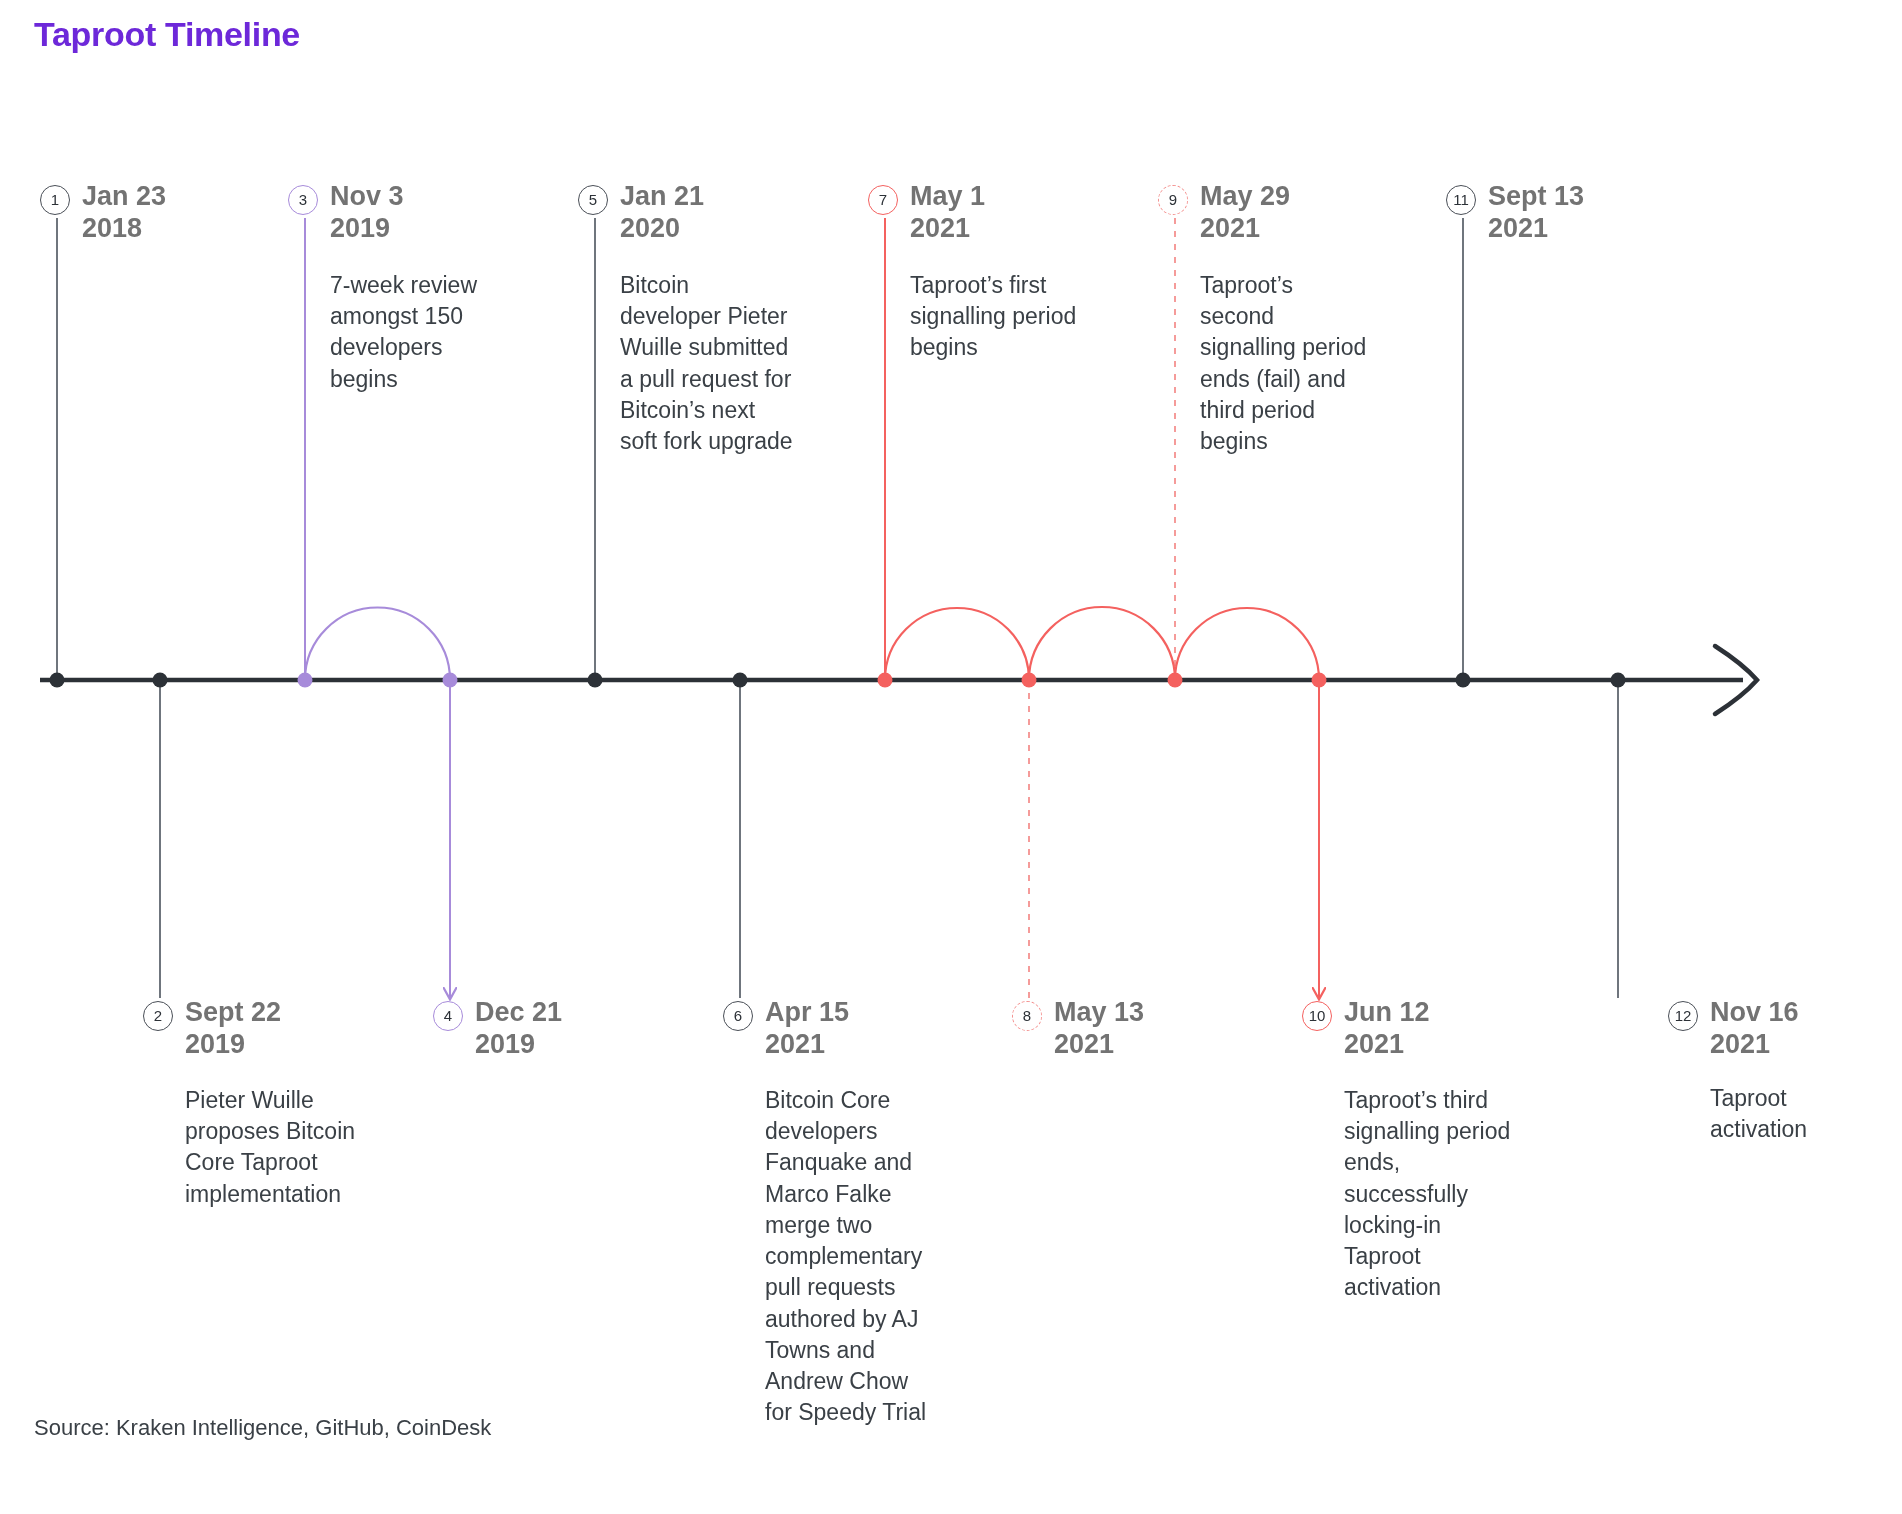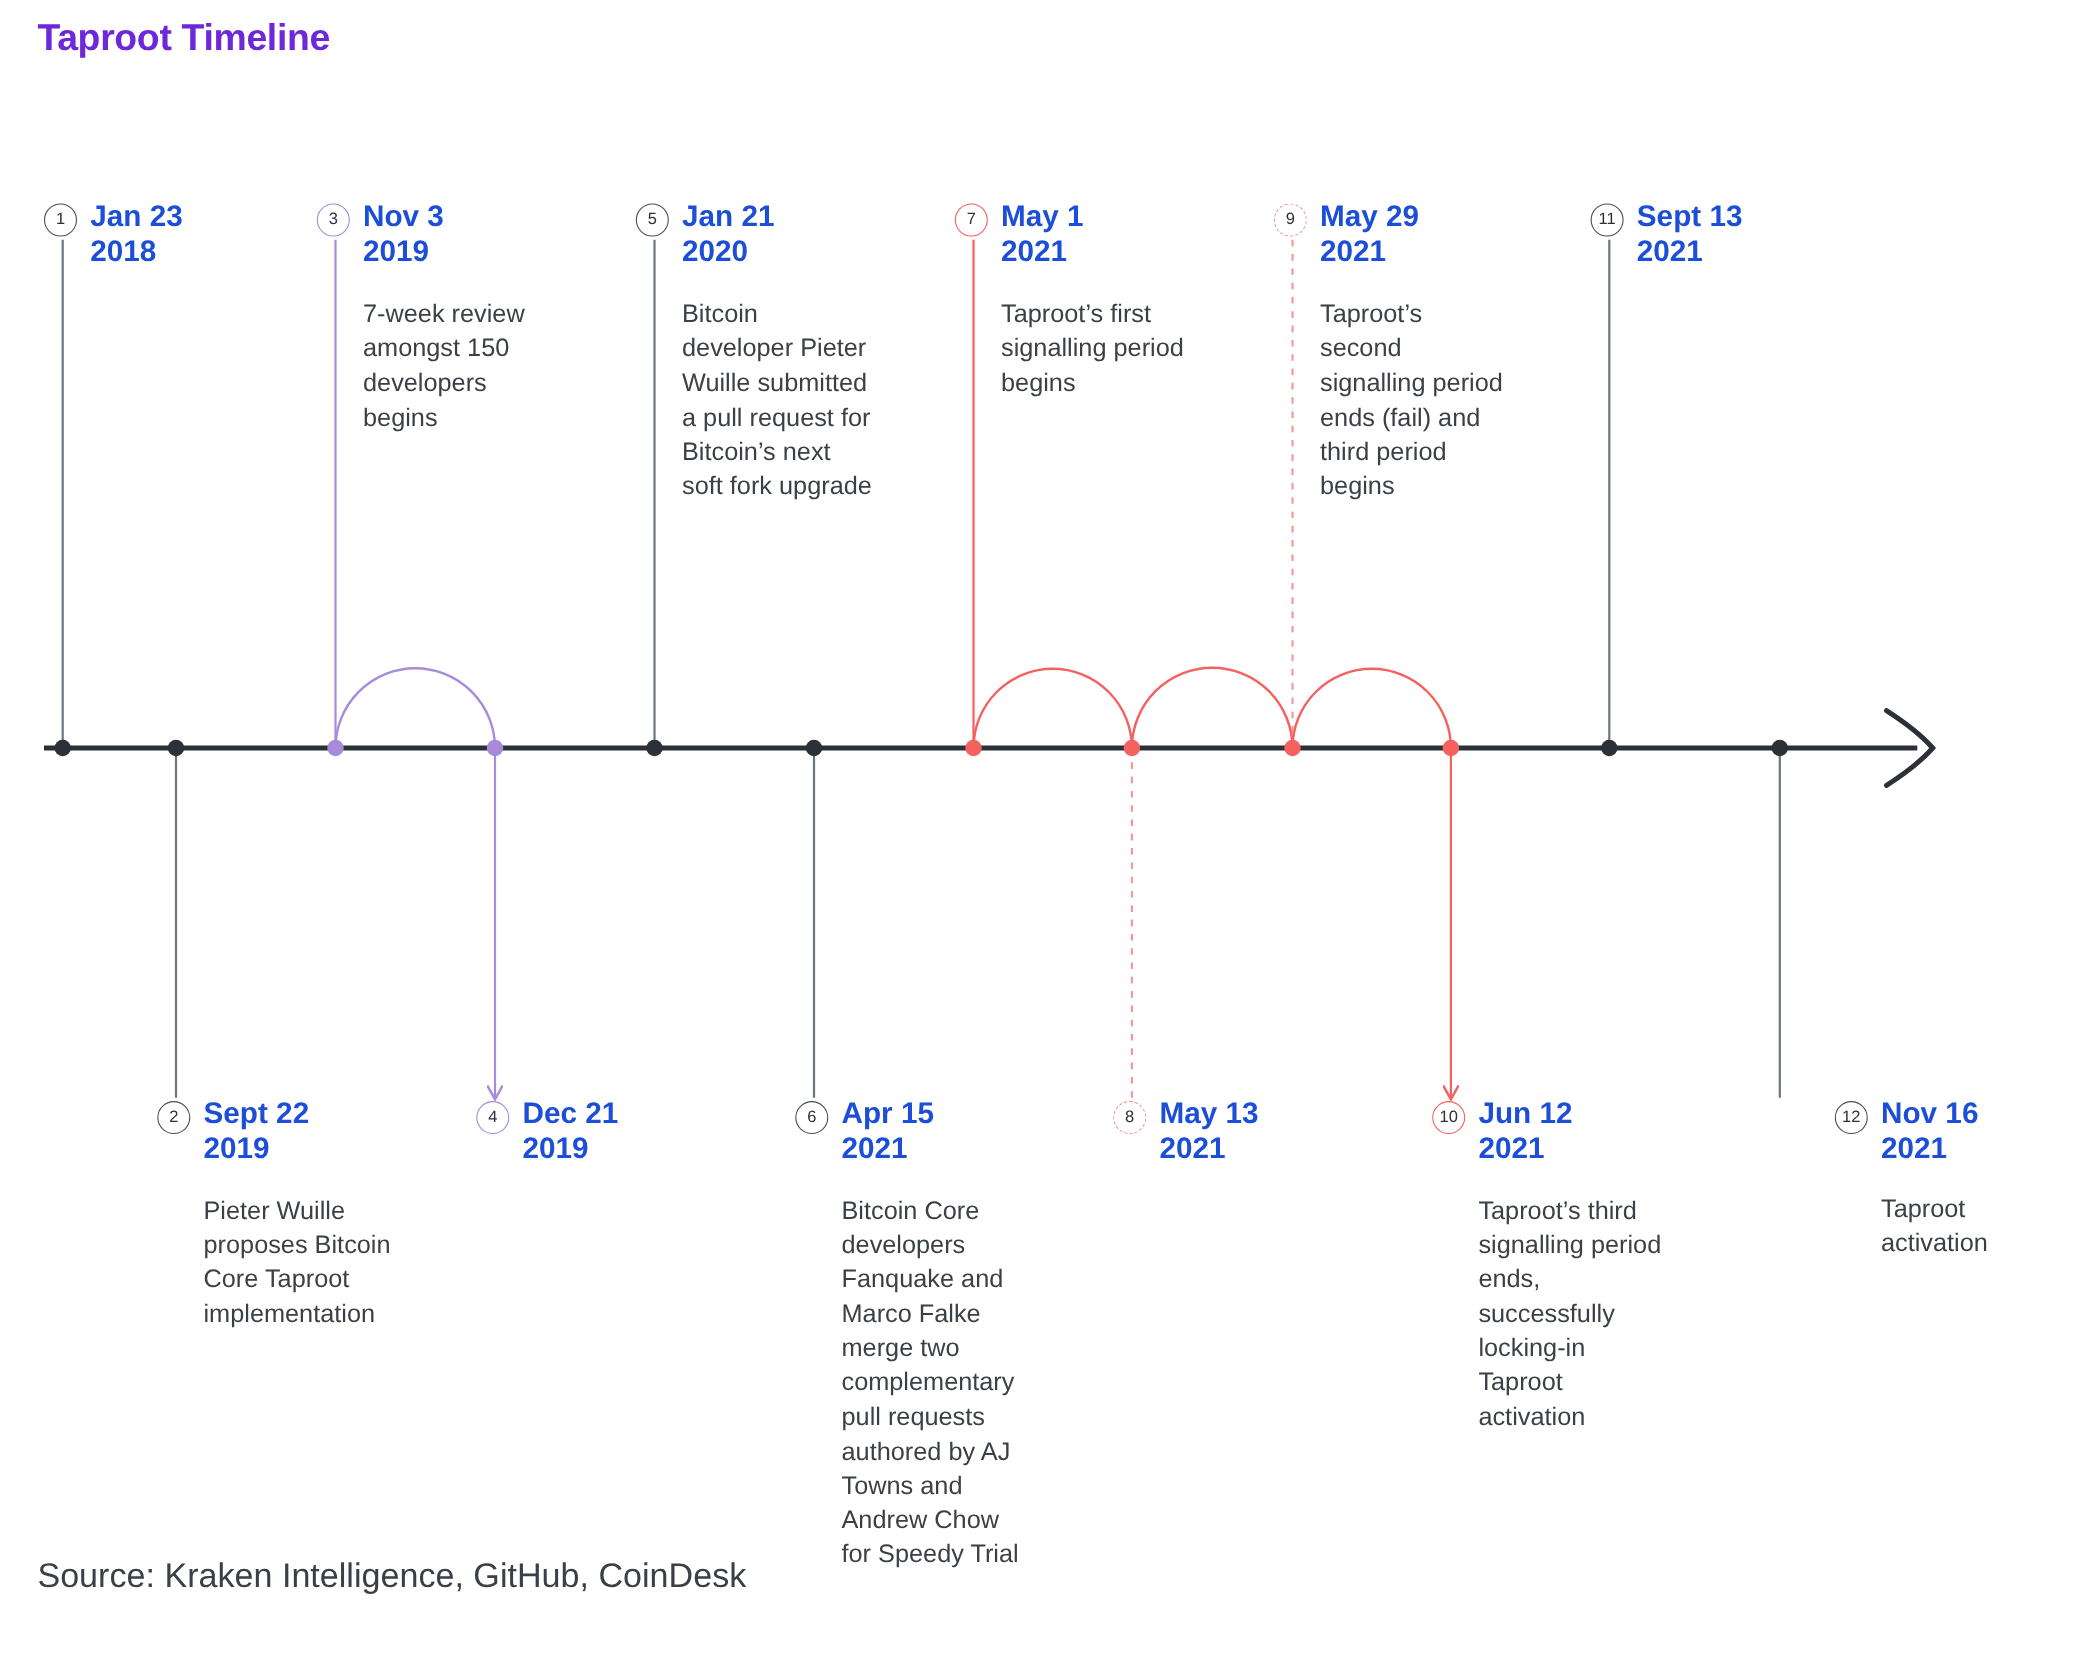--- a/index.html
+++ b/index.html
@@ -26,21 +26,21 @@
     letter-spacing: -0.3px;
     color: #6d28d9;
     white-space: nowrap;
   }
 
   
   #source-note {
     position: absolute;
     left: 34px;
     top: 1415px;
-    font-size: 31px;
+    font-size: 22px;
     color: #3a4046;
     white-space: nowrap;
   }
 
   
   #timeline-svg {
     position: absolute;
     left: 0;
     top: 0;
     width: 1902px;
@@ -78,21 +78,21 @@
     border-style: dashed;
     color: #2c3137;
   }
   .date-wrap {
     margin-left: 12px;
   }
   .date-line {
     font-size: 27px;
     font-weight: bold;
     line-height: 1.18;
-    color: #1d4ed8;
+    color: #737373;
     white-space: nowrap;
   }
   .desc {
     margin-top: 25px;
     margin-left: 42px;
     font-size: 23px;
     line-height: 1.36;
     color: #3a4046;
   }
   .event.below .desc { margin-top: 24px; }

